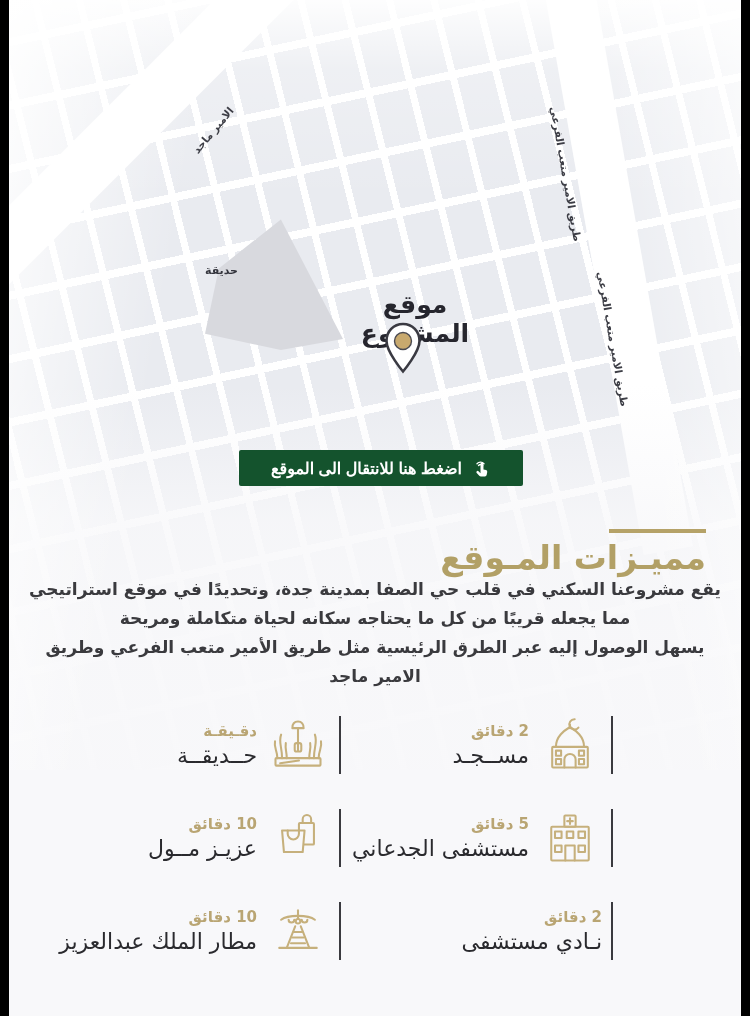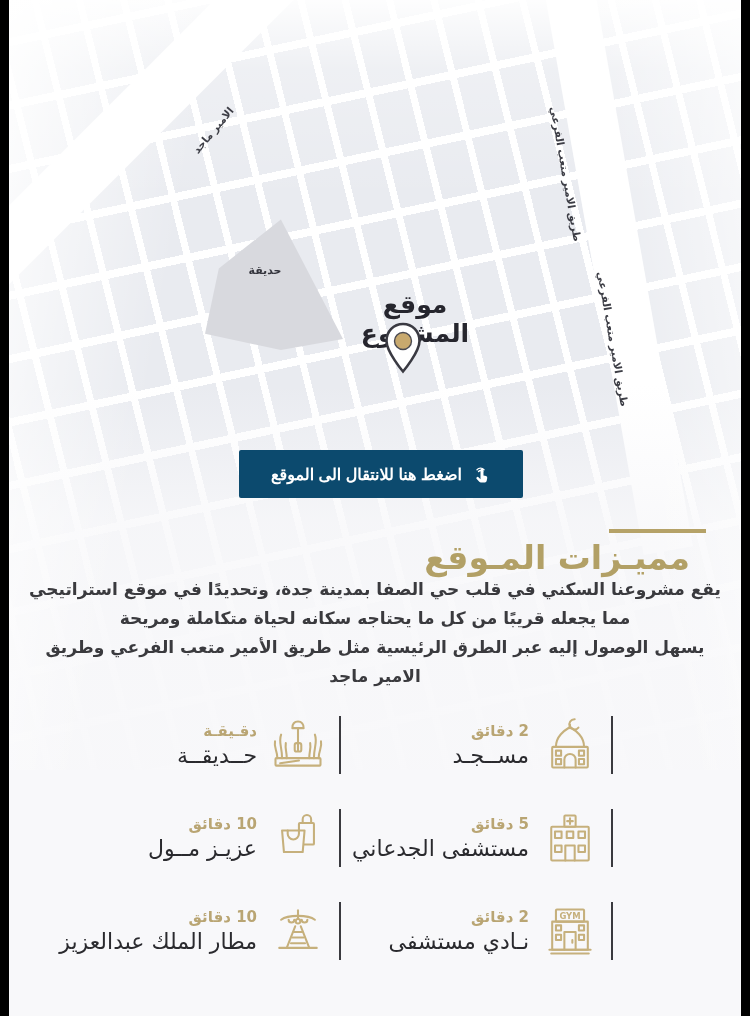--- a/index.html
+++ b/index.html
@@ -27,34 +27,34 @@
       linear-gradient(to bottom,
         rgba(255,255,255,0.92) 0%, rgba(255,255,255,0.25) 9%,
         rgba(255,255,255,0) 26%, rgba(255,255,255,0) 50%,
         rgba(248,248,250,0.82) 68%, rgba(248,248,250,0.94) 82%, rgba(248,248,250,0.97) 100%);
   }
   .road-label { position:absolute; width:160px; text-align:center; font-size:10.5px; font-weight:600;
     color:#3d3e46; direction:rtl; white-space:nowrap; }
   .label-majed { width:100px; left:154px; top:124px; transform:rotate(-50deg); }
   .label-mutaib-1 { left:477px; top:168px; transform:rotate(80deg); }
   .label-mutaib-2 { left:524px; top:333px; transform:rotate(80deg); }
-  .park-label { position:absolute; left:196px; top:264px; width:120px; text-align:center;
+  .park-label { position:absolute; left:196px; top:264px; width:120px; text-align:left;
     font-size:11px; font-weight:700; color:#34353d; direction:rtl; }
   .pin-title { position:absolute; left:321px; top:290px; width:170px; text-align:center;
     font-size:25px; font-weight:700; color:#26262e; direction:rtl; }
   .pin { position:absolute; left:374px; top:322px; width:40px; height:52px; }
 
-  .cta { position:absolute; left:230px; top:450px; width:284px; height:48px; background:#0c4a6e;
+  .cta { position:absolute; left:230px; top:450px; width:284px; height:36px; background:#14532d;
     border:none; border-radius:2px; display:flex; direction:rtl; align-items:center; justify-content:center;
     gap:8px; cursor:pointer; }
   .cta-label { color:#ffffff; font-size:16px; font-weight:600; direction:rtl; white-space:nowrap; }
 
   
   .divider { position:absolute; right:35px; top:529px; width:97px; height:4px; background:#b5a268; }
-  .section-title { position:absolute; right:51px; top:538px; font-size:33px; font-weight:700;
+  .section-title { position:absolute; right:35px; top:538px; font-size:33px; font-weight:700;
     color:#b2a066; direction:rtl; white-space:nowrap; }
   .description { position:absolute; left:16px; top:575px; width:700px; direction:rtl; text-align:center;
     font-size:17px; font-weight:700; color:#3a3a3e; line-height:29px; }
   .features { position:absolute; top:706px; right:128px; width:545px; display:grid;
     grid-template-columns:272px 273px; row-gap:15px; direction:rtl; }
   .feature { display:flex; align-items:center; gap:9px; height:78px; }
   .feature .sep { width:2px; height:58px; background:#3a3a3f; flex:0 0 auto; }
   .feature .ficon { width:64px; height:66px; flex:0 0 auto; display:flex; align-items:center; justify-content:center; }
   .feature .ftext { display:flex; flex-direction:column; justify-content:center; gap:3px; text-align:start; }
   .ftime { font-size:15px; font-weight:700; color:#b9a573; direction:rtl; white-space:nowrap; }
@@ -186,35 +186,20 @@
           </svg>
         </div>
         <div class="ftext">
           <span class="ftime">10 دقائق</span>
           <span class="fname">عزيـز مــول</span>
         </div>
       </div>
 
       <div class="feature">
         <div class="sep"></div>
-        <div class="ficon">
-          <svg class="gold" width="60" height="62" viewBox="0 0 64 64">
-            <rect x="17" y="9" width="30" height="13" rx="1"></rect>
-            <text x="32" y="19" text-anchor="middle" class="gym-sign">GYM</text>
-            <rect x="13" y="22" width="38" height="30"></rect>
-            <rect x="17" y="26" width="5.5" height="5.5"></rect>
-            <rect x="17" y="36" width="5.5" height="5.5"></rect>
-            <rect x="41.5" y="26" width="5.5" height="5.5"></rect>
-            <rect x="41.5" y="36" width="5.5" height="5.5"></rect>
-            <path d="M26 52 V33 h12 V52"></path>
-            <path d="M34.5 41.5 v3"></path>
-            <path d="M10 52 h44"></path>
-            <path d="M12 56 h40"></path>
-          </svg>
-        </div>
         <div class="ftext">
           <span class="ftime">2 دقائق</span>
           <span class="fname">نـادي مستشفى</span>
         </div>
       </div>
 
       <div class="feature">
         <div class="sep"></div>
         <div class="ficon">
           <svg class="gold" width="60" height="62" viewBox="0 0 64 64">

